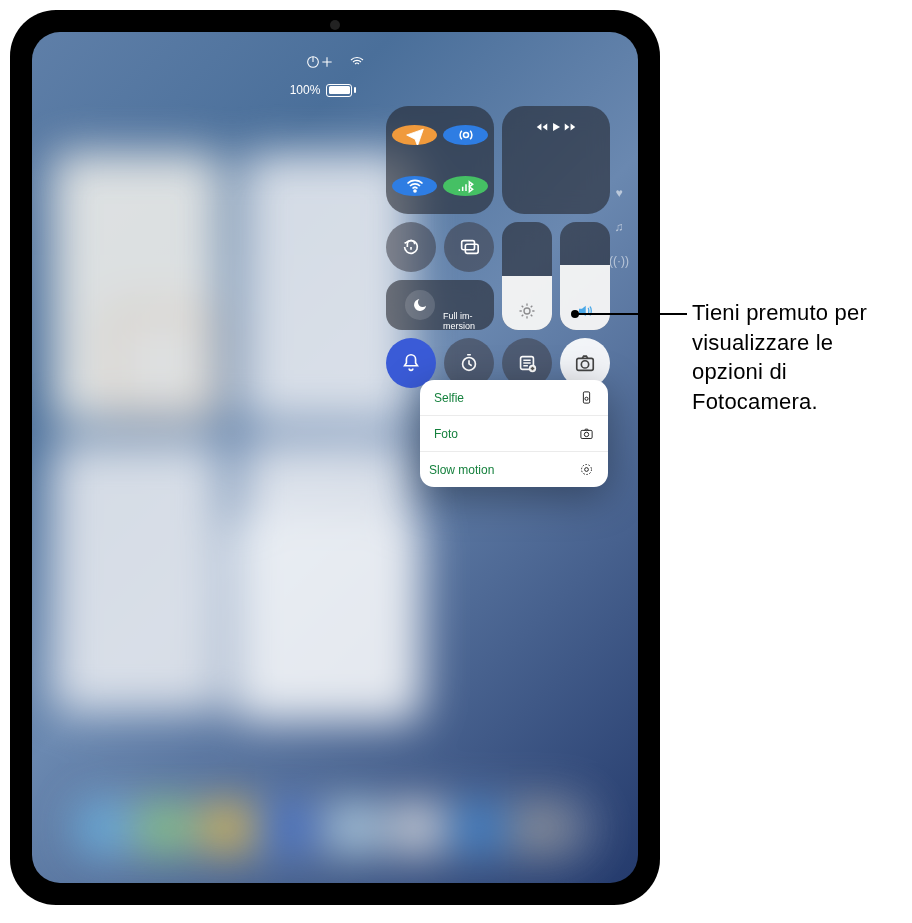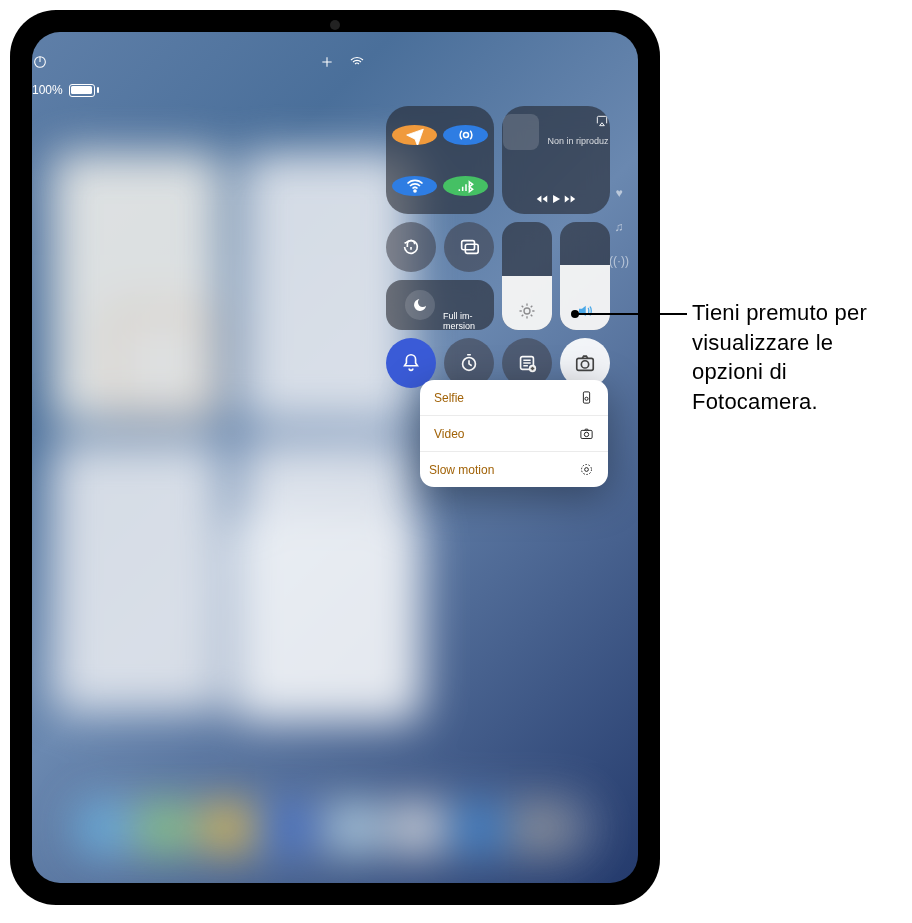--- a/index.html
+++ b/index.html
@@ -60,21 +60,21 @@
   .bg-blur .d5{background:#c2e3f3;} .bg-blur .d6{background:#eeeeee;}
   .bg-blur .d7{background:#3283d6;} .bg-blur .d8{background:#9c9c9c;}
   .bg-blur .orange-line{position:absolute;left:60px;top:160px;width:100px;height:100px;border:3px solid #e88a3c;border-radius:10px;background:transparent;}
 
   .belt{position:absolute;top:58px;right:12px;width:14px;bottom:520px;display:flex;flex-direction:column;gap:20px;align-items:center;justify-content:center;}
   .belt span{color:rgba(255,255,255,.55);font-size:12px;}
 
   
   .status-top {
     position:absolute; top:12px; left:0; right:0; height:36px;
-    display:flex; justify-content:flex-start; align-items:center;
+    display:flex; justify-content:center; align-items:center;
     padding: 0 44px 0 0;
     gap: 18px;
     color: #fff;
     font-size: 13px;
   }
   .status-top .left-cluster{ position:absolute; left:50%; transform:translateX(-16px); display:flex; gap:14px; align-items:center;}
   .status-top svg { width:16px; height:16px; stroke:#fff; fill:none; stroke-width:1.6;}
   .battery-pct { font-size:12px; font-weight:500;}
   .battery-shell{ display:inline-flex; align-items:center; gap:2px;}
   .battery-body{ width:26px;height:13px;border:1.2px solid #fff;border-radius:3px;position:relative;}
@@ -153,21 +153,21 @@
   
   .ctx-menu {
     position:absolute;
     top: 348px; right: 30px;
     width: 188px;
     background:#fff;
     border-radius:14px;
     overflow:hidden;
     box-shadow: 0 10px 40px rgba(0,0,0,.35);
     font-size:12px;
-    color:#a16207;
+    color:#15803d;
   }
   .ctx-item{
     display:flex;justify-content:space-between;align-items:center;
     padding:10px 14px;
     border-bottom:1px solid rgba(0,0,0,.08);
   }
   .ctx-item:last-child{border-bottom:none;padding-left:9px;}
   .ctx-item svg{width:15px;height:15px;stroke:#1a1a1a;fill:none;stroke-width:1.5;}
 
   
@@ -272,33 +272,20 @@
           </div>
           <div class="mini green">
             <svg viewBox="0 0 24 24" stroke="#fff" fill="none" stroke-width="1.8">
                 <path d="M4 16v2M8 13v5M12 10v8"></path>
                 <path d="M16 7l4 3-4 3 4 3-4 3V7z"></path>
               </svg>
           </div>
         </div>
 
         <div class="tile span2x2 media-box dark">
-          <div class="media-top">
-            <div class="media-art"></div>
-            <div style="flex:1;">
-              <div style="display:flex;justify-content:flex-end;">
-                <span>
-                  <svg viewBox="0 0 24 24" width="14" height="14" stroke="#fff" fill="none" stroke-width="1.6">
-                      <path d="M4 16V6a2 2 0 0 1 2-2h12a2 2 0 0 1 2 2v10M8 20l4-5 4 5H8z"></path>
-                    </svg>
-                </span>
-              </div>
-              <div style="margin-top:8px;font-size:9px;white-space:nowrap;overflow:hidden;">Non in riproduz</div>
-            </div>
-          </div>
           <div class="media-controls">
             <span>
                 <svg viewBox="0 0 24 24" fill="#fff">
                   <path d="M11 6v12L3 12l8-6zm10 0v12l-8-6 8-6z"></path>
                 </svg>
               </span>
             <span>
                 <svg viewBox="0 0 24 24" fill="#fff" width="18" height="18">
                   <path d="M7 5v14l12-7L7 5z"></path>
                 </svg>
@@ -388,21 +375,21 @@
       <div class="ctx-item">
         <span>Selfie</span>
         <span>
           <svg viewBox="0 0 24 24">
               <rect x="7" y="3" width="10" height="18" rx="2"></rect>
               <circle cx="12" cy="14" r="2.5"></circle>
             </svg>
         </span>
       </div>
       <div class="ctx-item">
-        <span>Video</span>
+        <span>Foto</span>
         <span>
           <svg viewBox="0 0 24 24">
               <rect x="3" y="7" width="18" height="13" rx="2"></rect>
               <circle cx="12" cy="13.5" r="3.5"></circle>
               <path d="M9 7l1.2-2h3.6L15 7"></path>
             </svg>
         </span>
       </div>
       <div class="ctx-item">
         <span>Slow motion</span>

